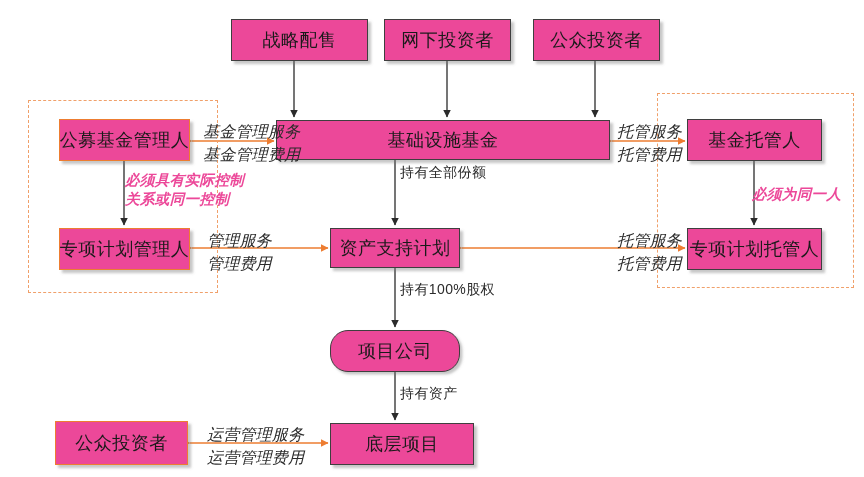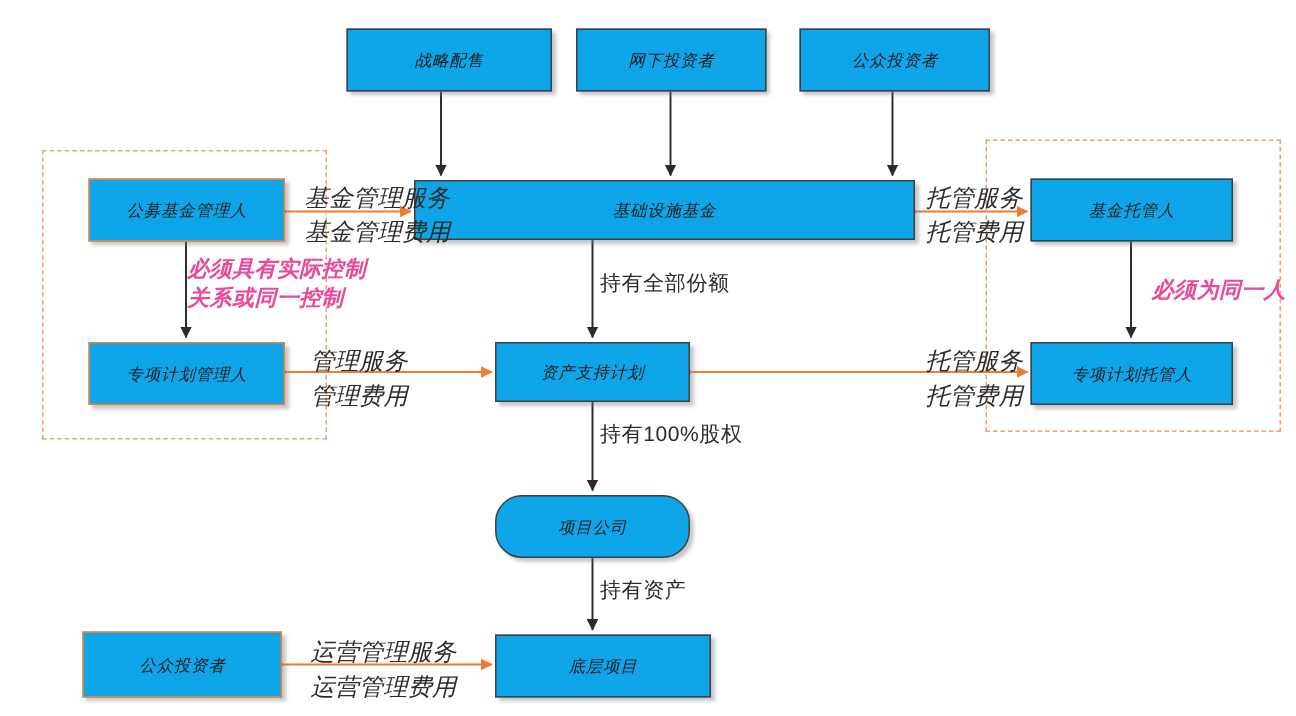--- a/index.html
+++ b/index.html
@@ -24,27 +24,26 @@
     width: 864px;
     height: 477px;
     pointer-events: none;
   }
   .node {
     position: absolute;
     box-sizing: border-box;
     display: flex;
     align-items: center;
     justify-content: center;
-    background: #0ea5e9;
-    font-size: 11px;
+    background: #ec4899;
+    font-size: 18px;
     color: #1a1a1a;
     letter-spacing: 0.5px;
     white-space: nowrap;
     z-index: 3;
-    font-style: italic;
   }
   .node.black {
     border: 1px solid #3f3f3f;
     box-shadow: 2.5px 2.5px 2.5px rgba(120,120,120,0.42);
   }
   .node.orange {
     border: 1.6px solid #ED7D31;
     box-shadow: 2.5px 2.5px 2.5px rgba(120,120,120,0.42);
   }
   .dashgroup {
@@ -133,25 +132,25 @@
   <div class="edge-label small" id="l0" style="left: 203px; top: 122px;">基金管理服务</div>
   <div class="edge-label small" id="l1" style="left: 203px; top: 145px;">基金管理费用</div>
   <div class="edge-label small" id="l2" style="left: 617px; top: 122px;">托管服务</div>
   <div class="edge-label small" id="l3" style="left: 617px; top: 145px;">托管费用</div>
   <div class="edge-label small" id="l4" style="left: 207px; top: 231px;">管理服务</div>
   <div class="edge-label small" id="l5" style="left: 207px; top: 254px;">管理费用</div>
   <div class="edge-label small" id="l6" style="left: 617px; top: 231px;">托管服务</div>
   <div class="edge-label small" id="l7" style="left: 617px; top: 254px;">托管费用</div>
   <div class="edge-label small" id="l8" style="left: 207px; top: 425px;">运营管理服务</div>
   <div class="edge-label small" id="l9" style="left: 207px; top: 448px;">运营管理费用</div>
-  <div class="edge-label" id="l10" style="left: 400px; top: 180px;">持有全部份额</div>
+  <div class="edge-label" id="l10" style="left: 400px; top: 164px;">持有全部份额</div>
   <div class="edge-label" id="l11" style="left: 400px; top: 281px;">持有100%股权</div>
   <div class="edge-label" id="l12" style="left: 400px; top: 385px;">持有资产</div>
 
   <div class="edge-label note" id="note0" style="left: 125px; top: 171px;">
     <div>必须具有实际控制</div>
     <div>关系或同一控制</div>
   </div>
-  <div class="edge-label note" id="note1" style="left: 752px; top: 185px; margin-left: 16px;">
+  <div class="edge-label note" id="note1" style="left: 752px; top: 185px;">
     <div>必须为同一人</div>
   </div>
 
 </div>
 
 </body></html>

